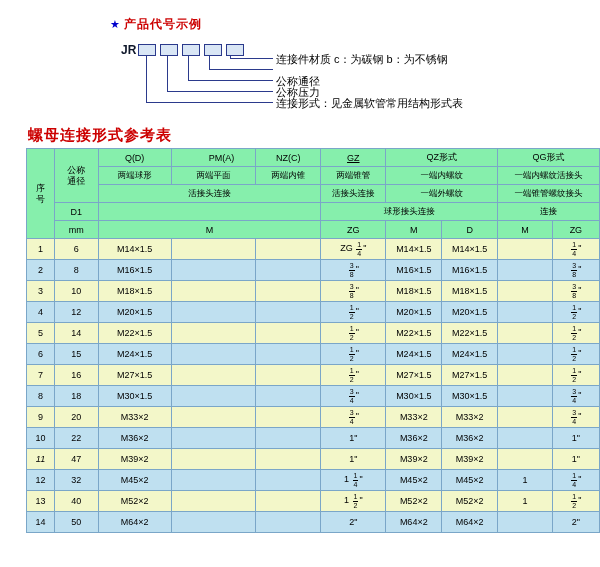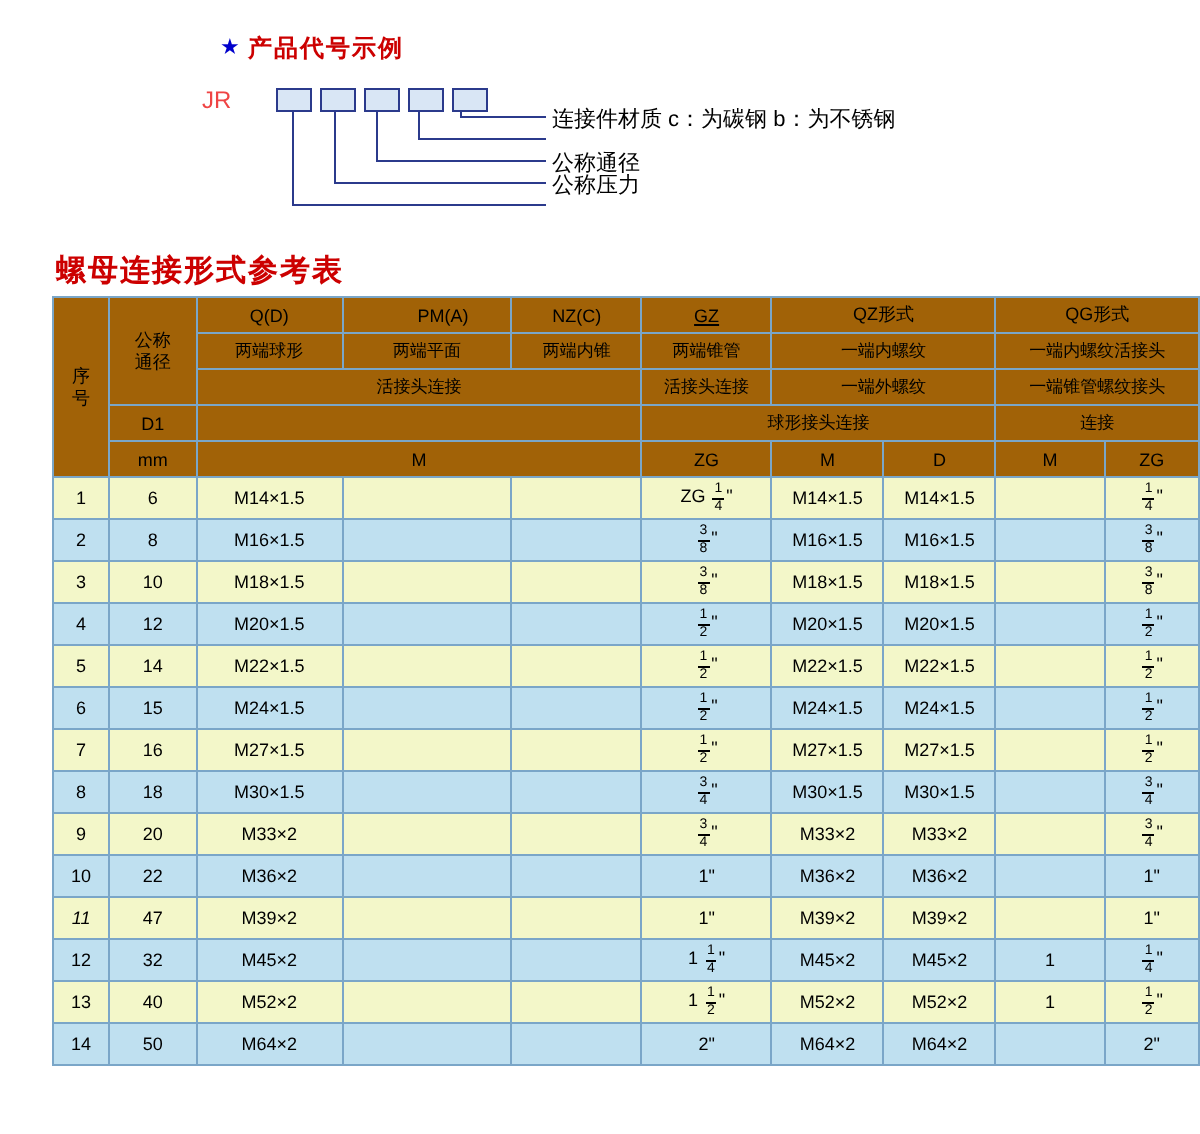--- a/index.html
+++ b/index.html
@@ -5,34 +5,34 @@
   html,body{margin:0;padding:0;}
   body{
     width:600px;height:567px;background:#ffffff;
     font-family:"Liberation Sans","DejaVu Sans",sans-serif;
     color:#000;position:relative;overflow:hidden;
   }
   
   .diagram{position:relative;width:600px;height:118px;}
   .star{position:absolute;left:110px;top:19px;color:#0000cc;font-size:11px;line-height:11px;}
   .dtitle{position:absolute;left:124px;top:16px;font-size:12px;font-weight:bold;color:#cc0000;letter-spacing:1px;}
-  .jr{position:absolute;left:101px;top:43px;font-size:12px;color:#ef4444;}
+  .jr{position:absolute;left:121px;top:43px;font-size:12px;color:#0f172a;font-weight:bold;}
   .code-boxes{position:absolute;left:138px;top:44px;display:flex;gap:4px;}
   .cbox{width:16px;height:10px;border:1px solid #2b3a8c;background:#d9e6f5;}
   .leader{position:absolute;background:#2b3a8c;}
   .lbl{position:absolute;font-size:11px;color:#000;white-space:nowrap;}
 
   
   .sect-title{position:absolute;left:28px;top:126px;font-size:15px;font-weight:bold;color:#cc0000;letter-spacing:1px;}
 
   
   .tbl-wrap{position:absolute;left:26px;top:148px;}
   table{border-collapse:collapse;font-size:9px;}
   td,th{border:1px solid #7aa6c8;text-align:center;vertical-align:middle;padding:0;font-weight:normal;}
-  .hdr{background:#a16207;}
+  .hdr{background:#86efac;}
   .rowA{background:#f3f7c9;}
   .rowB{background:#bfe0f0;}
   .v{font-size:9px;}
   .hsmall{font-size:8.5px;}
   .frac{display:inline-block;vertical-align:middle;text-align:center;font-size:7px;line-height:1.02;margin:0 1px;}
   .frac .n{display:block;border-bottom:1px solid #000;padding:0 1px;}
   .frac .d{display:block;padding:0 1px;}
   .mix{white-space:nowrap;}
 </style>
 </head>
@@ -59,20 +59,21 @@
 
   <span class="leader" style="left:230px;top:58px;width:43px;height:1px;"></span>
   <span class="leader" style="left:209px;top:69px;width:64px;height:1px;"></span>
   <span class="leader" style="left:188px;top:80px;width:85px;height:1px;"></span>
   <span class="leader" style="left:167px;top:91px;width:106px;height:1px;"></span>
   <span class="leader" style="left:146px;top:102px;width:127px;height:1px;"></span>
 
   <span class="lbl" style="left:276px;top:52px;">连接件材质  c：为碳钢  b：为不锈钢</span>
   <span class="lbl" style="left:276px;top:74px;">公称通径</span>
   <span class="lbl" style="left:276px;top:85px;">公称压力</span>
+  <span class="lbl" style="left:276px;top:96px;">连接形式：见金属软管常用结构形式表</span>
 </div>
 
 <div class="sect-title">螺母连接形式参考表</div>
 
 <div class="tbl-wrap">
   <table>
     <tbody id="tbody">
         <tr>
           <td class="hdr" rowspan="5" style="width:28px;height:18px;">
             <div style="line-height:11px;">序<br>号</div>

